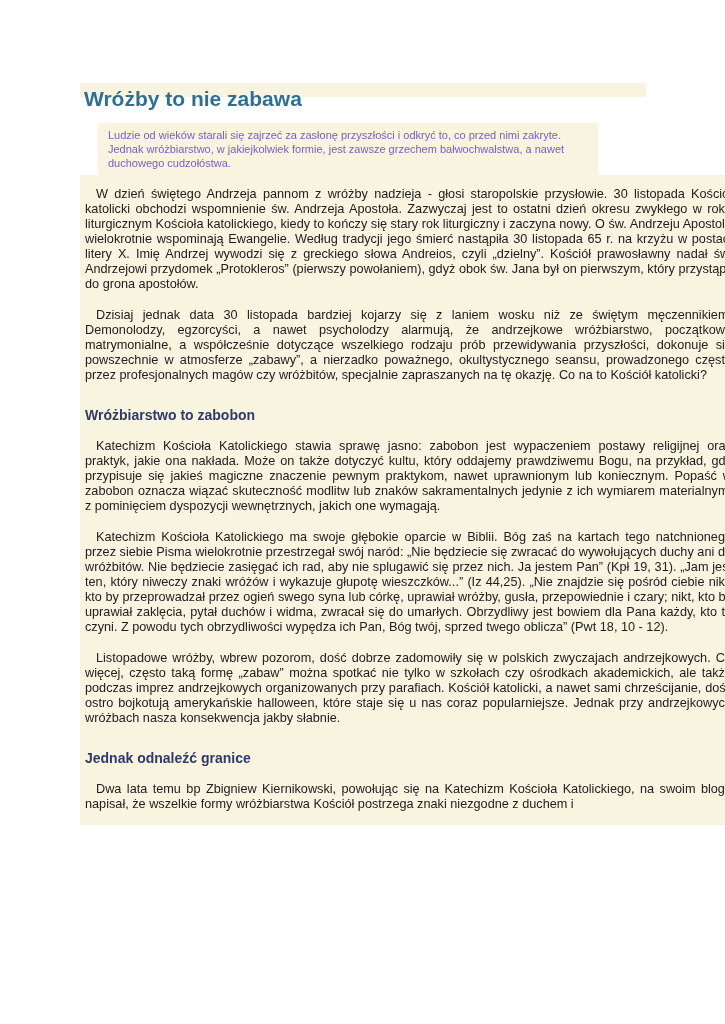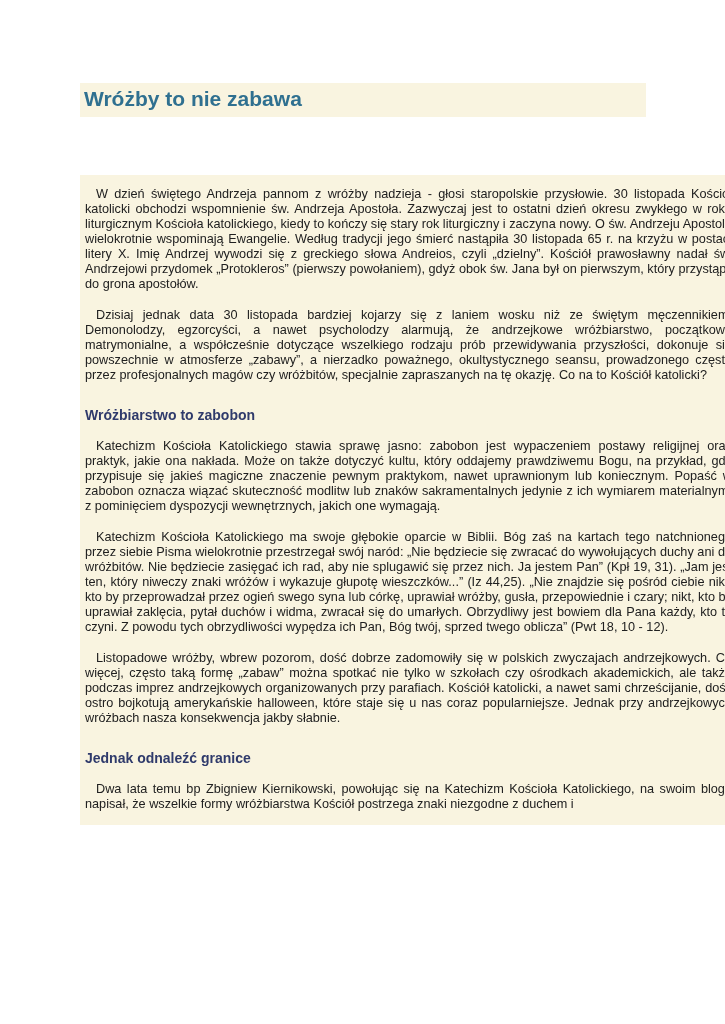--- a/index.html
+++ b/index.html
@@ -19,21 +19,21 @@
   }
   .page{
     position:relative;
     width:725px;height:1024px;
     background:var(--page-bg);
     overflow:hidden;
   }
   .title-strip{
     position:absolute;
     left:80px;top:83px;
-    width:566px;height:34px;
+    width:566px;height:14px;
     background:var(--panel-bg);
   }
   .title-strip h1{
     margin:0;
     padding:2px 0 0 4px;
     font-size:21px;
     line-height:27px;
     font-weight:bold;
     color:var(--title-color);
   }
@@ -79,20 +79,21 @@
 </style>
 </head>
 <body>
 
 <div class="page">
 
   <div class="title-strip">
     <h1>Wróżby to nie zabawa</h1>
   </div>
 
+  <div class="lead-box">Ludzie od wieków starali się zajrzeć za zasłonę przyszłości i odkryć to, co przed nimi zakryte. Jednak wróżbiarstwo, w jakiejkolwiek formie, jest zawsze grzechem bałwochwalstwa, a nawet duchowego cudzołóstwa.</div>
 
   <div class="body-box">
     <p>W dzień świętego Andrzeja pannom z wróżby nadzieja - głosi staropolskie przysłowie. 30 listopada Kościół katolicki obchodzi wspomnienie św. Andrzeja Apostoła. Zazwyczaj jest to ostatni dzień okresu zwykłego w roku liturgicznym Kościoła katolickiego, kiedy to kończy się stary rok liturgiczny i zaczyna nowy. O św. Andrzeju Apostole wielokrotnie wspominają Ewangelie. Według tradycji jego śmierć nastąpiła 30 listopada 65 r. na krzyżu w postaci litery X. Imię Andrzej wywodzi się z greckiego słowa Andreios, czyli „dzielny”. Kościół prawosławny nadał św. Andrzejowi przydomek „Protokleros” (pierwszy powołaniem), gdyż obok św. Jana był on pierwszym, który przystąpił do grona apostołów.</p>
     <p>Dzisiaj jednak data 30 listopada bardziej kojarzy się z laniem wosku niż ze świętym męczennikiem. Demonolodzy, egzorcyści, a nawet psycholodzy alarmują, że andrzejkowe wróżbiarstwo, początkowo matrymonialne, a współcześnie dotyczące wszelkiego rodzaju prób przewidywania przyszłości, dokonuje się powszechnie w atmosferze „zabawy”, a nierzadko poważnego, okultystycznego seansu, prowadzonego często przez profesjonalnych magów czy wróżbitów, specjalnie zapraszanych na tę okazję. Co na to Kościół katolicki?</p>
     <h2>Wróżbiarstwo to zabobon</h2>
     <p>Katechizm Kościoła Katolickiego stawia sprawę jasno: zabobon jest wypaczeniem postawy religijnej oraz praktyk, jakie ona nakłada. Może on także dotyczyć kultu, który oddajemy prawdziwemu Bogu, na przykład, gdy przypisuje się jakieś magiczne znaczenie pewnym praktykom, nawet uprawnionym lub koniecznym. Popaść w zabobon oznacza wiązać skuteczność modlitw lub znaków sakramentalnych jedynie z ich wymiarem materialnym, z pominięciem dyspozycji wewnętrznych, jakich one wymagają.</p>
     <p>Katechizm Kościoła Katolickiego ma swoje głębokie oparcie w Biblii. Bóg zaś na kartach tego natchnionego przez siebie Pisma wielokrotnie przestrzegał swój naród: „Nie będziecie się zwracać do wywołujących duchy ani do wróżbitów. Nie będziecie zasięgać ich rad, aby nie splugawić się przez nich. Ja jestem Pan” (Kpł 19, 31). „Jam jest ten, który niweczy znaki wróżów i wykazuje głupotę wieszczków...” (Iz 44,25). „Nie znajdzie się pośród ciebie nikt, kto by przeprowadzał przez ogień swego syna lub córkę, uprawiał wróżby, gusła, przepowiednie i czary; nikt, kto by uprawiał zaklęcia, pytał duchów i widma, zwracał się do umarłych. Obrzydliwy jest bowiem dla Pana każdy, kto to czyni. Z powodu tych obrzydliwości wypędza ich Pan, Bóg twój, sprzed twego oblicza” (Pwt 18, 10 - 12).</p>
     <p>Listopadowe wróżby, wbrew pozorom, dość dobrze zadomowiły się w polskich zwyczajach andrzejkowych. Co więcej, często taką formę „zabaw” można spotkać nie tylko w szkołach czy ośrodkach akademickich, ale także podczas imprez andrzejkowych organizowanych przy parafiach. Kościół katolicki, a nawet sami chrześcijanie, dość ostro bojkotują amerykańskie halloween, które staje się u nas coraz popularniejsze. Jednak przy andrzejkowych wróżbach nasza konsekwencja jakby słabnie.</p>
     <h2>Jednak odnaleźć granice</h2>
     <p>Dwa lata temu bp Zbigniew Kiernikowski, powołując się na Katechizm Kościoła Katolickiego, na swoim blogu napisał, że wszelkie formy wróżbiarstwa Kościół postrzega znaki niezgodne z duchem i</p>

